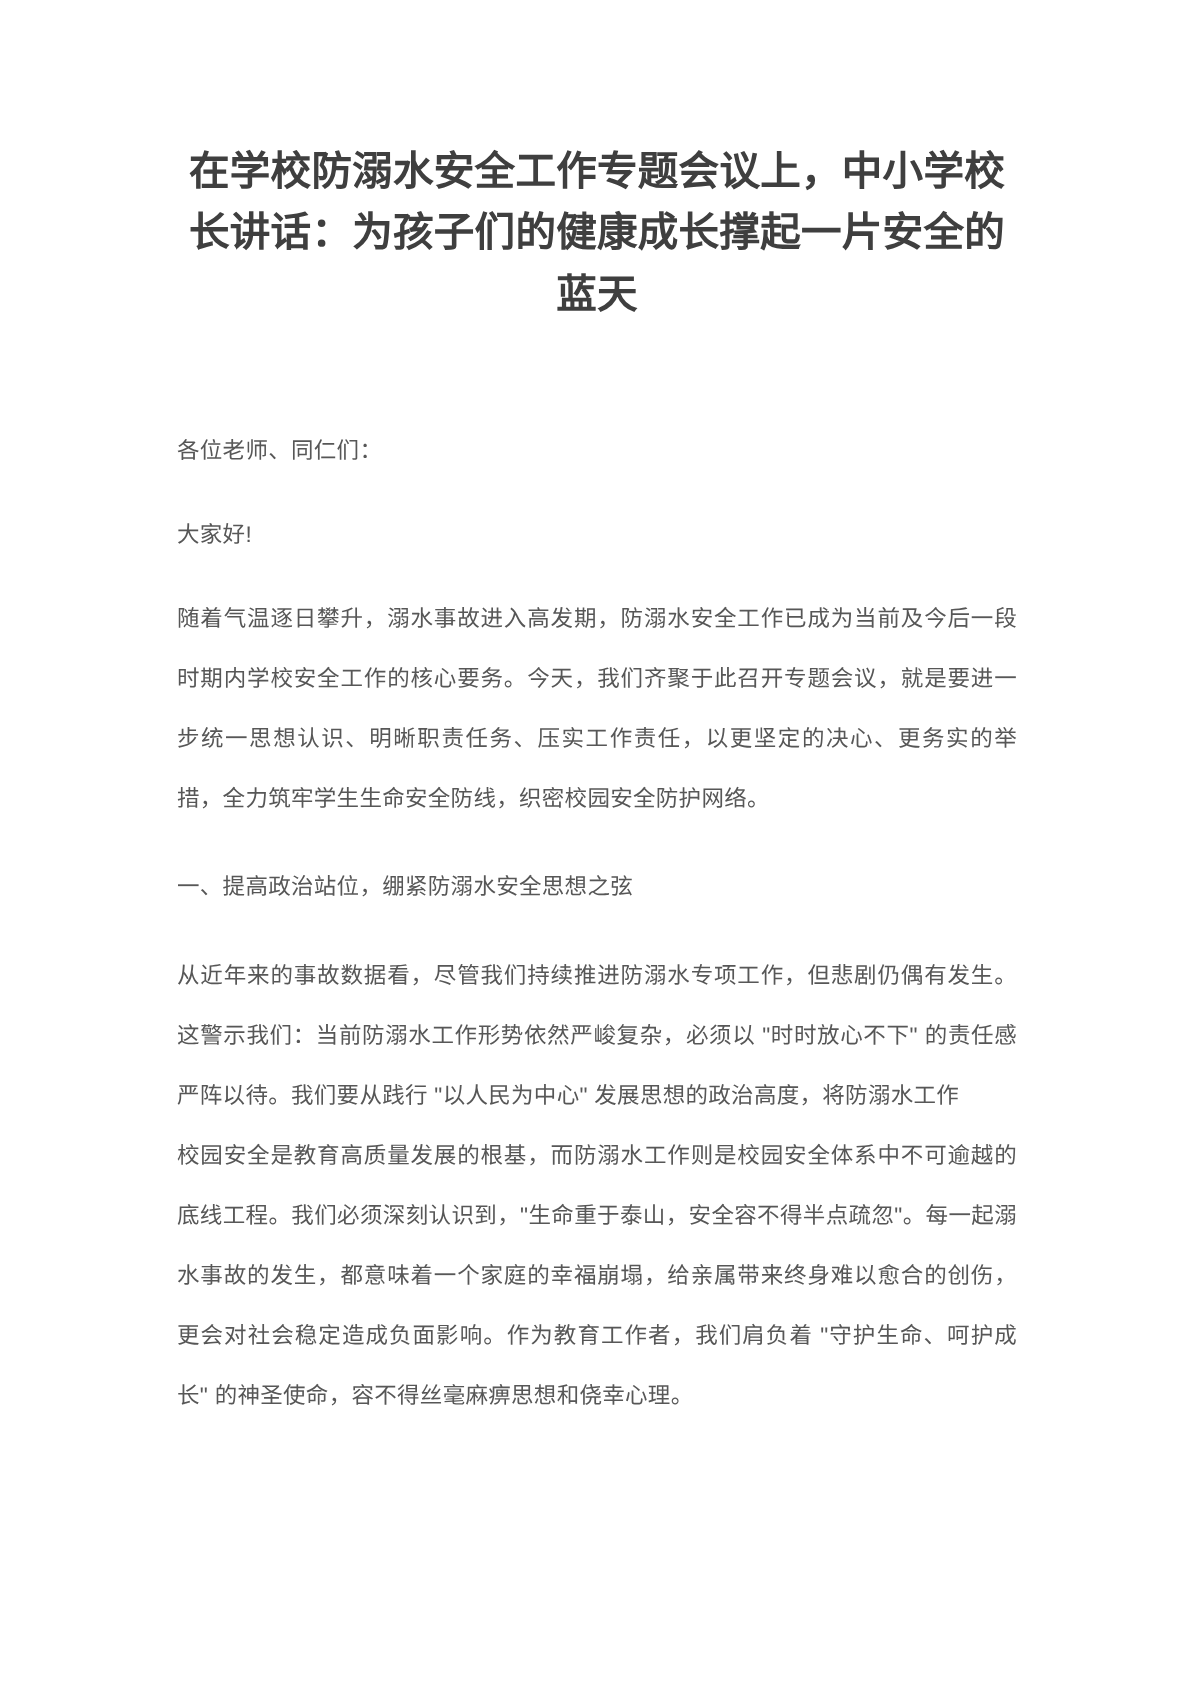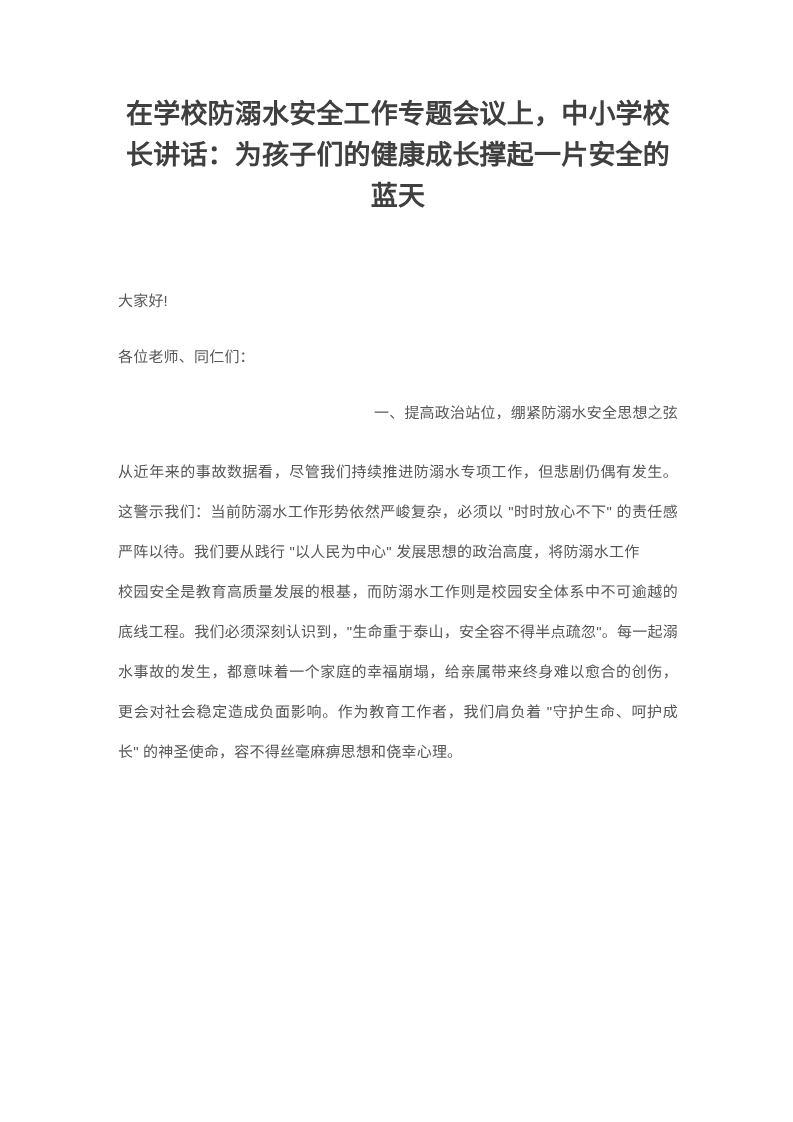--- a/index.html
+++ b/index.html
@@ -67,43 +67,44 @@
     text-align: left;
   }
 
   p.section-heading {
     margin: 0 0 19px 0;
     padding: 0;
     font-family: "Liberation Sans", "DejaVu Sans", sans-serif;
     font-size: 15px;
     line-height: 40px;
     color: #575757;
-    text-align: right;
+    text-align: left;
     letter-spacing: 0.2px;
   }
 
   
   p.para.clipped {
     margin-bottom: 0;
   }
 </style>
 </head>
 <body>
 
 <div class="page">
   <div class="content">
 
     <h1 class="doc-title">在学校防溺水安全工作专题会议上，中小学校长讲话：为孩子们的健康成长撑起一片安全的蓝天</h1>
 
     <div class="body-block">
 
+      <p class="para short">各位老师、同仁们：</p>
+
       <p class="para short">大家好!</p>
 
-      <p class="para short">各位老师、同仁们：</p>
-
+      <p class="para">随着气温逐日攀升，溺水事故进入高发期，防溺水安全工作已成为当前及今后一段时期内学校安全工作的核心要务。今天，我们齐聚于此召开专题会议，就是要进一步统一思想认识、明晰职责任务、压实工作责任，以更坚定的决心、更务实的举措，全力筑牢学生生命安全防线，织密校园安全防护网络。</p>
 
       <p class="section-heading">一、提高政治站位，绷紧防溺水安全思想之弦</p>
 
       <p class="para clipped">从近年来的事故数据看，尽管我们持续推进防溺水专项工作，但悲剧仍偶有发生。这警示我们：当前防溺水工作形势依然严峻复杂，必须以 "时时放心不下" 的责任感严阵以待。我们要从践行 "以人民为中心" 发展思想的政治高度，将防溺水工作</p>
 
       <p class="para">校园安全是教育高质量发展的根基，而防溺水工作则是校园安全体系中不可逾越的底线工程。我们必须深刻认识到，"生命重于泰山，安全容不得半点疏忽"。每一起溺水事故的发生，都意味着一个家庭的幸福崩塌，给亲属带来终身难以愈合的创伤，更会对社会稳定造成负面影响。作为教育工作者，我们肩负着 "守护生命、呵护成长" 的神圣使命，容不得丝毫麻痹思想和侥幸心理。</p>
 
     </div>
   </div>
 </div>

